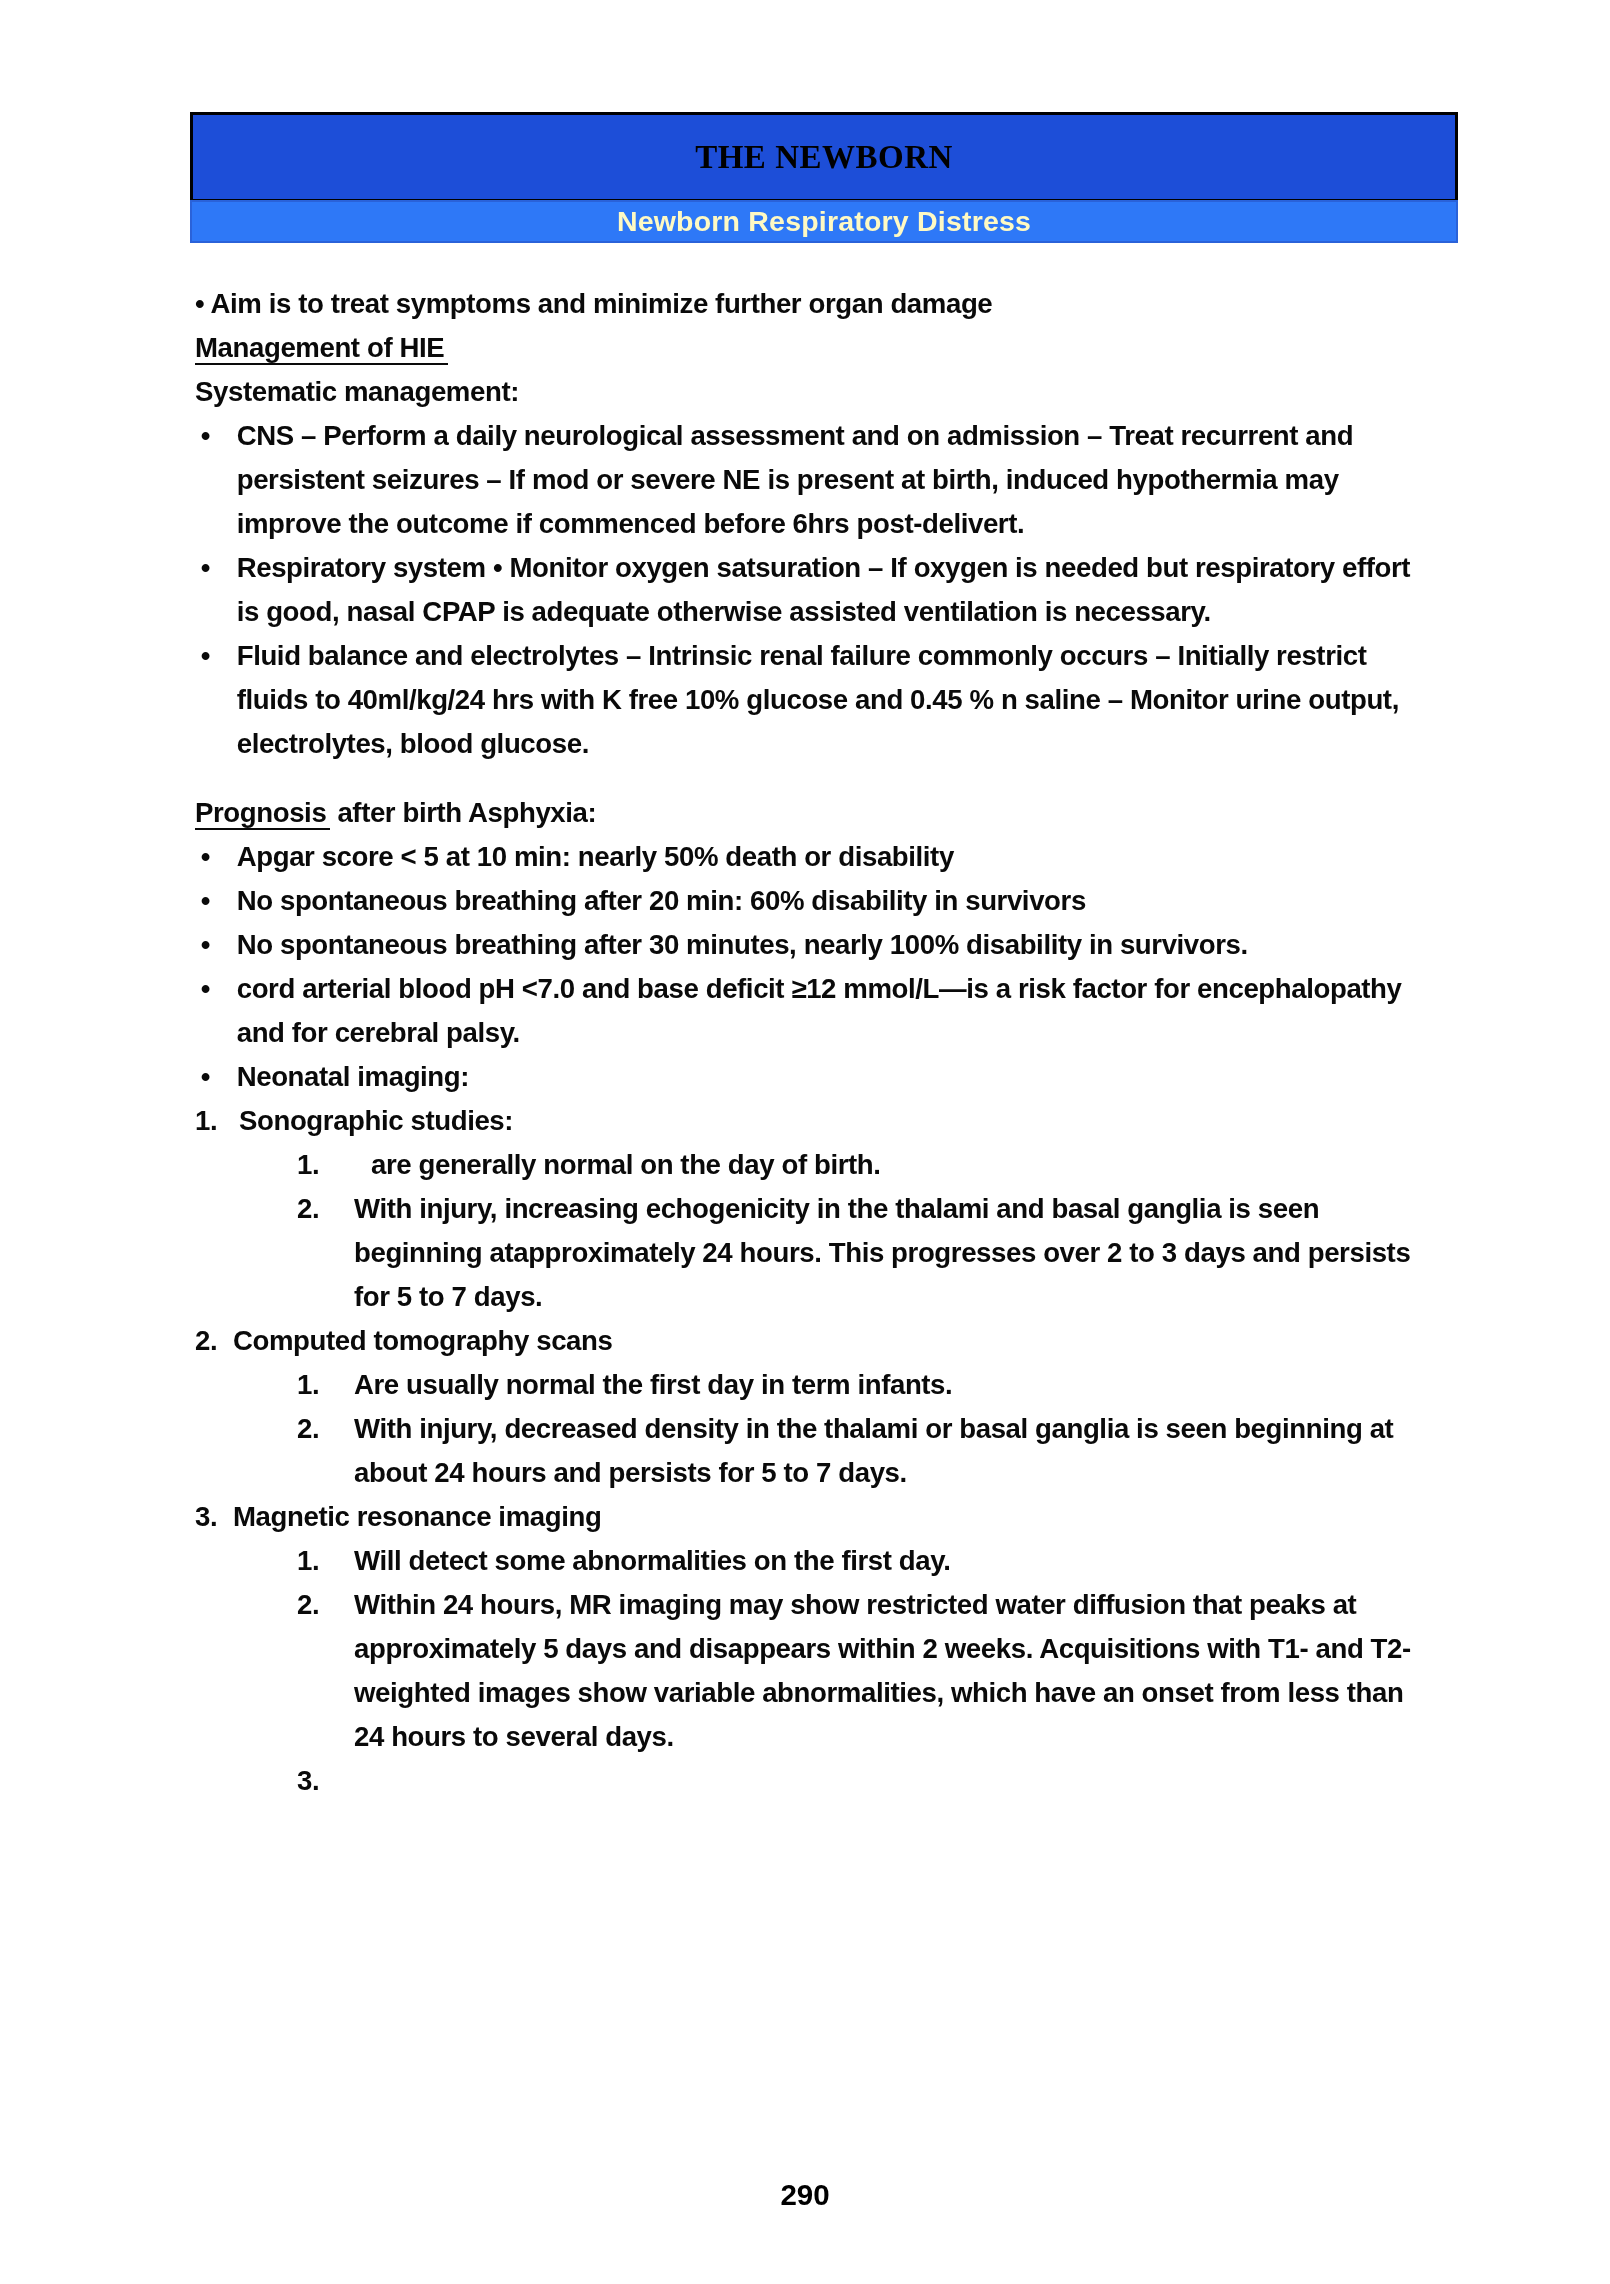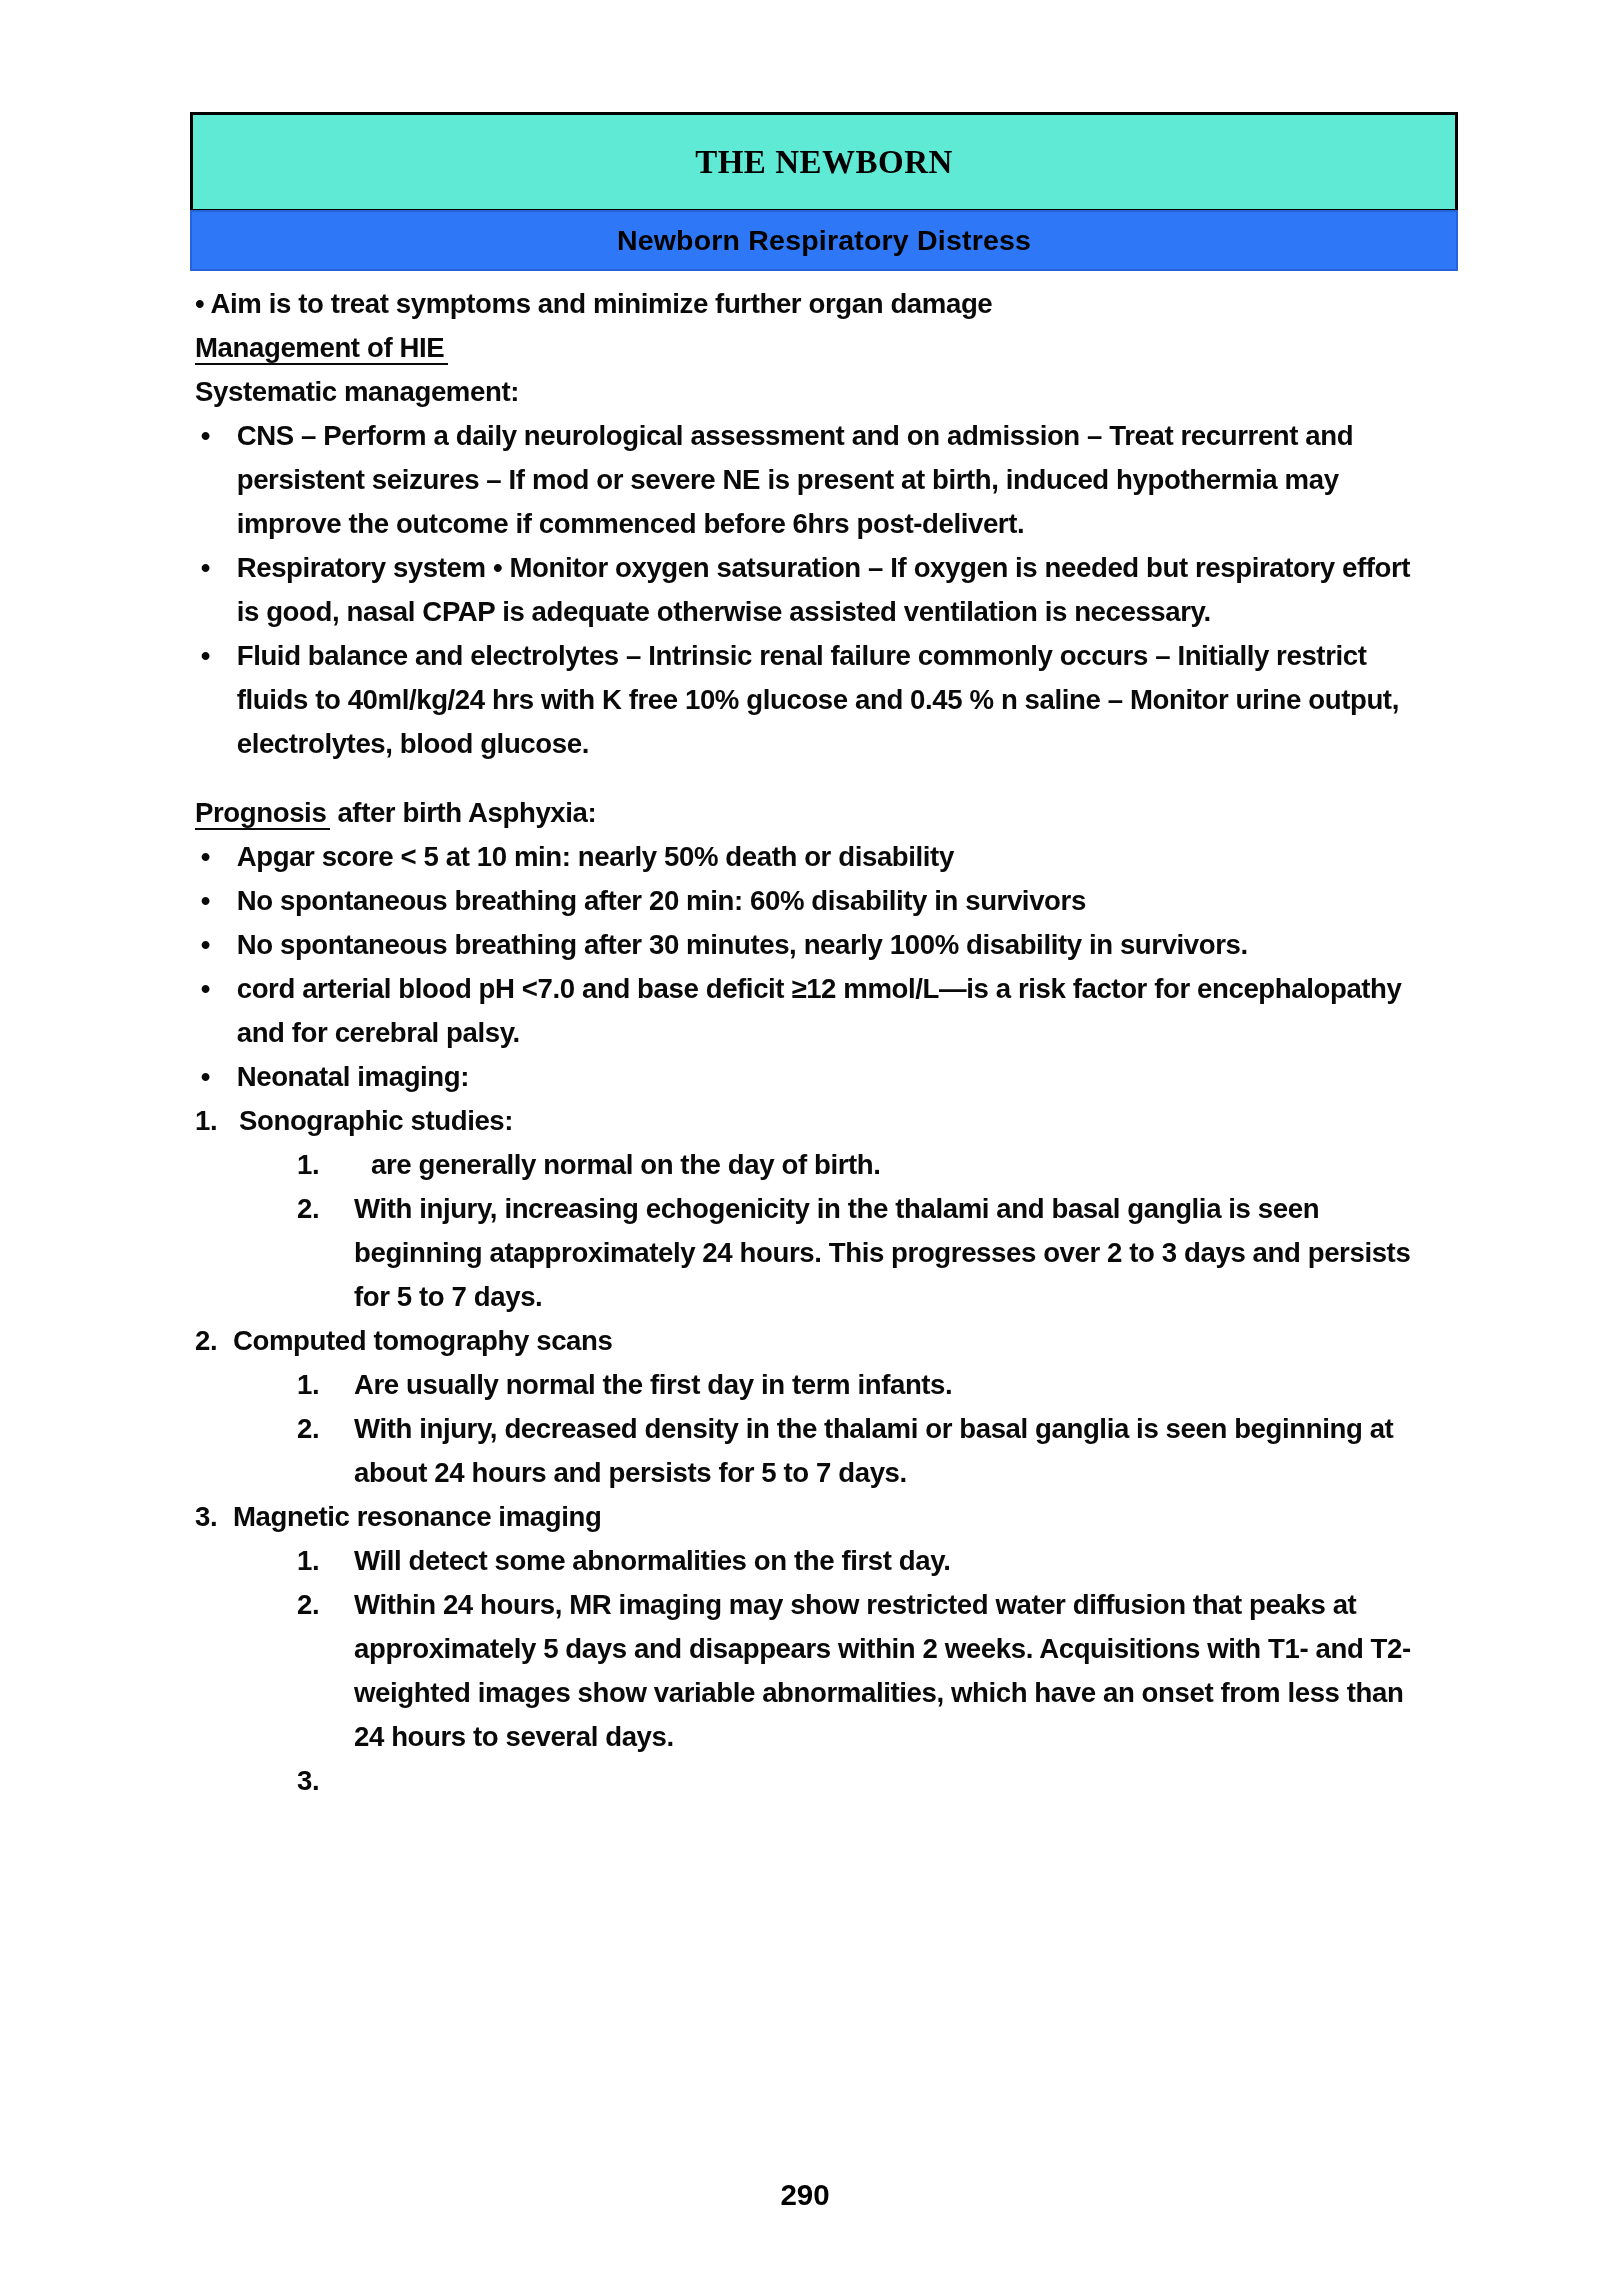--- a/index.html
+++ b/index.html
@@ -3,31 +3,31 @@
 <meta charset="utf-8">
 <style>
   html,body { margin:0; padding:0; background:#ffffff; }
   .page {
     position:relative; width:1610px; height:2285px; background:#ffffff;
     font-family:"Liberation Sans", sans-serif; color:#0a0a0a; overflow:hidden;
   }
   
   .header-box { position:absolute; left:190px; top:112px; width:1268px; }
   .header-title {
-    box-sizing:border-box; height:98px; background:#5eead4;
+    box-sizing:border-box; height:88px; background:#1d4ed8;
     border:3.8px solid #000000; border-bottom-width:1.9px;
     display:flex; align-items:center; justify-content:center;
     font-family:"Liberation Serif", serif; font-weight:700; font-size:33px;
     letter-spacing:0.5px; color:#000000;
   }
   .header-sub {
-    box-sizing:border-box; height:61px; background:#2E78F7;
+    box-sizing:border-box; height:43px; background:#2E78F7;
     border:2.9px solid #2A62D9;
     display:flex; align-items:center; justify-content:center;
-    font-weight:700; font-size:28.5px; color:#000000; letter-spacing:0.2px;
+    font-weight:700; font-size:28.5px; color:#fef9c3; letter-spacing:0.2px;
   }
   
   .content {
     position:absolute; left:195px; top:282px; width:1229px;
     font-weight:700; font-size:27.6px; line-height:44px; letter-spacing:-0.4px;
   }
   .line { }
   .heading-u { border-bottom:2.9px solid #0a0a0a; padding-right:3.8px; }
   .mt-gap { margin-top:25px; }
   .row { display:flex; align-items:flex-start; }

